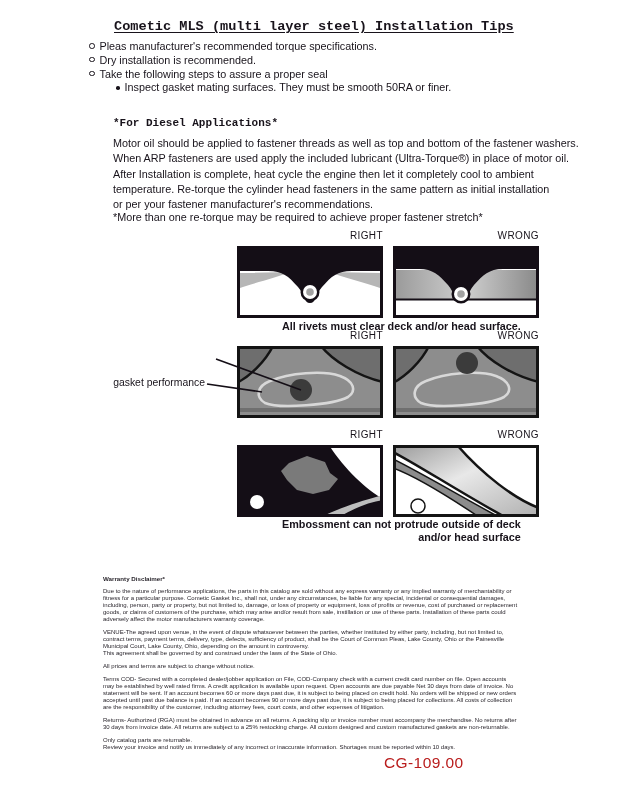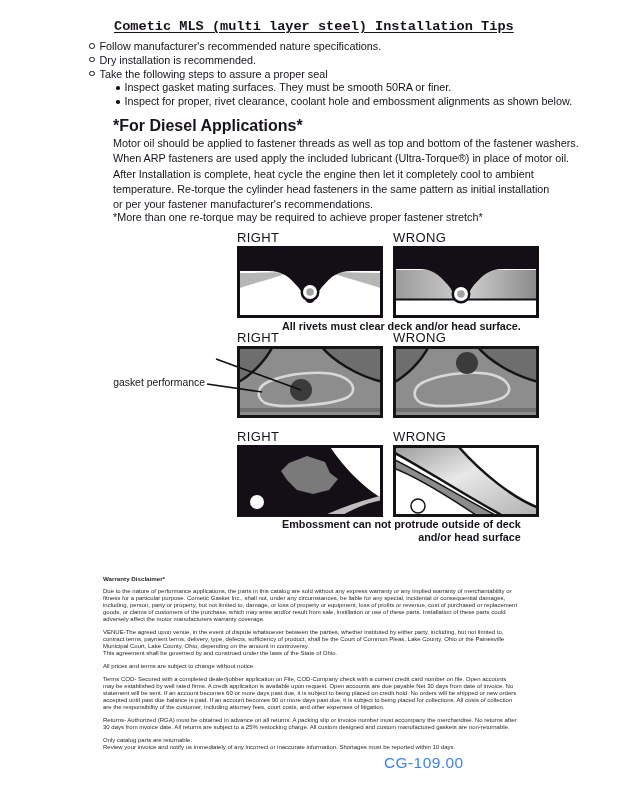--- a/index.html
+++ b/index.html
@@ -6,60 +6,59 @@
   .page{position:relative;width:618px;height:800px;background:#fff;
         font-family:"Liberation Sans",sans-serif;color:#18131b;overflow:hidden;}
 
   .title{position:absolute;left:114px;top:19px;font-size:13.6px;font-weight:bold;
          text-decoration:underline;text-underline-offset:2px;white-space:nowrap;font-family:Liberation Mono, monospace;}
 
   .tips{position:absolute;left:89px;top:40px;font-size:10.8px;line-height:13.8px;}
   .tip{white-space:nowrap;}
   .tip::before{content:"";display:inline-block;width:3.5px;height:3.5px;border:1px solid #18131b;
                border-radius:50%;margin-right:5px;vertical-align:1.5px;}
-  .sub{margin-left:27px;white-space:nowrap;}
+  .sub{margin-left:27px;white-space:nowrap;text-align:center;}
   .sub::before{content:"";display:inline-block;width:3.5px;height:3.5px;background:#18131b;
                border-radius:50%;margin-right:5px;vertical-align:1.5px;}
 
-  .h2{position:absolute;left:113px;top:117px;font-size:16px;font-weight:bold;white-space:nowrap;}
+  .h2{position:absolute;left:113px;top:117px;font-size:11px;font-weight:bold;white-space:nowrap;font-family:Liberation Mono, monospace;}
   .para{position:absolute;left:113px;width:470px;font-size:10.8px;line-height:15.2px;white-space:pre-line;}
   .p1{top:136px;}
   .p2{top:167px;}
   .note{top:210px;}
 
-  .figlabel{position:absolute;width:146px;text-align:left;font-size:13px;letter-spacing:.4px;}
+  .figlabel{position:absolute;width:146px;text-align:right;font-size:10px;letter-spacing:.4px;}
   .box{position:absolute;width:146px;height:72px;}
   .box svg{display:block;}
   .caption{position:absolute;font-size:10.8px;font-weight:bold;line-height:12.6px;white-space:pre-line;margin-left:45px;}
 
   .callout{position:absolute;font-size:10.4px;line-height:11.8px;text-align:right;white-space:pre-line;}
   .co1{left:100px;top:339px;width:115px;}
   .co2{left:85px;top:377px;width:120px;}
   .leads{position:absolute;left:90px;top:330px;z-index:5;}
 
   .legal{position:absolute;left:103px;top:575px;width:416px;font-size:6px;line-height:7px;color:#231f26;}
   .legal .lh{font-weight:bold;margin:0 0 6px 0;font-size:6.2px;}
   .legal p{margin:0 0 6px 0;}
   .legal p.tight{margin:0;}
 
-  .footer-code{position:absolute;left:384px;top:754px;font-size:15.5px;letter-spacing:.4px;color:#3b82f6;}
+  .footer-code{position:absolute;left:384px;top:754px;font-size:15.5px;letter-spacing:.4px;color:#b91c1c;}
 </style>
 </head>
 <body>
 
 <div class="page">
 
   <div class="title">Cometic MLS (multi layer steel) Installation Tips</div>
 
   <div class="tips">
-    <div class="tip">Follow manufacturer's recommended nature specifications.</div>
+    <div class="tip">Pleas manufacturer's recommended torque specifications.</div>
     <div class="tip">Dry installation is recommended.</div>
     <div class="tip">Take the following steps to assure a proper seal</div>
     <div class="sub">Inspect gasket mating surfaces.  They must be smooth 50RA or finer.</div>
-    <div class="sub">Inspect for proper, rivet clearance, coolant hole and embossment alignments as shown below.</div>
   </div>
 
   <div class="h2">*For Diesel Applications*</div>
   <div class="para p2">After Installation is complete, heat cycle the engine then let it completely cool to ambient
 temperature. Re-torque the cylinder head fasteners in the same pattern as initial installation
 or per your fastener manufacturer's recommendations.</div>
   <div class="para p1">Motor oil should be applied to fastener threads as well as top and bottom of the fastener washers.
 When ARP fasteners are used apply the included lubricant (Ultra-Torque®) in place of motor oil.</div>
   <div class="para note">*More than one re-torque may be required to achieve proper fastener stretch*</div>
 

